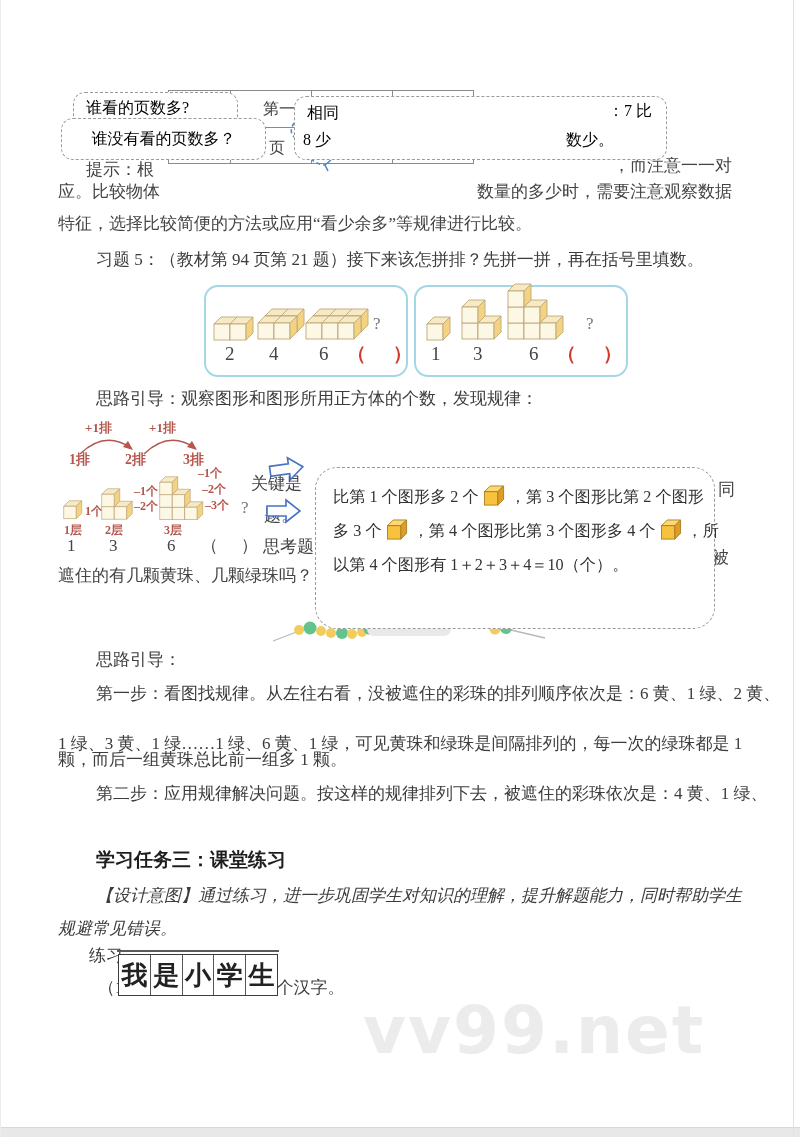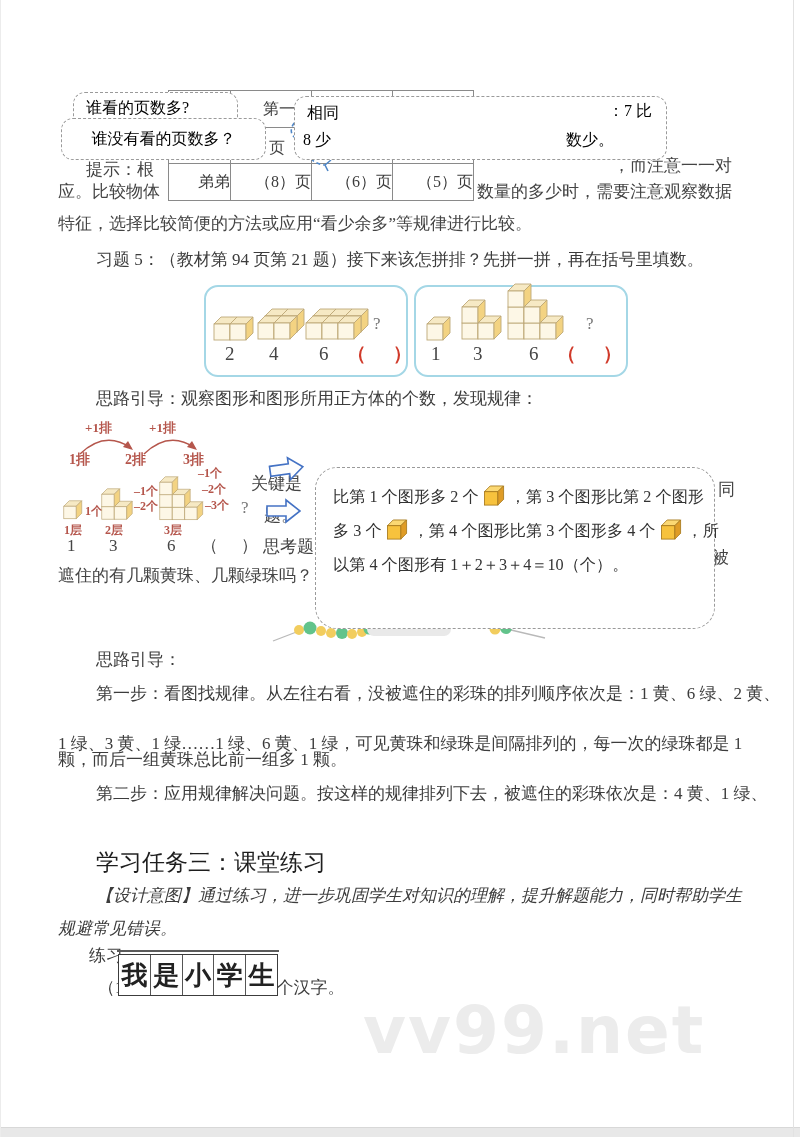--- a/index.html
+++ b/index.html
@@ -15,22 +15,22 @@
        font-size:16px;color:#3c3c3c;}
   .tbl td{border:1.5px solid #8a8a8a;text-align:right;padding:0;}
   .exbox{position:absolute;border:2px solid #a4d7e6;border-radius:14px;background:#fff;z-index:1;}
   .num{font-size:19px;color:#454545;}
   .blankred{font-size:19px;color:#d03a2a;font-weight:bold;letter-spacing:4px;}
   .qm{font-size:17px;color:#777;}
   .redlab{font-size:12px;color:#b5564c;font-weight:bold;}
   .redrow{font-size:14px;color:#b5564c;font-weight:bold;}
   .bub-line{white-space:nowrap;line-height:34px;font-size:16.2px;color:#333;}
   .cico{vertical-align:-5px;}
-  .heading{font-family:"Liberation Sans","DejaVu Sans",sans-serif;font-weight:normal;
-           font-size:23px;color:#1e1e1e;}
+  .heading{font-family:"Liberation Sans","DejaVu Sans",sans-serif;font-weight:bold;
+           font-size:19px;color:#1e1e1e;}
   .intent{font-style:italic;font-size:17px;color:#3c3c3c;}
   .hanzi-box{position:absolute;left:117px;top:954px;width:158px;height:40px;background:#fff;
              border:1.6px solid #3c3c3c;display:flex;z-index:3;}
   .hanzi-box::before{content:"";position:absolute;left:-2px;right:-2px;top:-5px;height:2px;background:#5a5a5a;}
   .hanzi-cell{flex:1;border-right:1.2px solid #555;display:flex;align-items:center;justify-content:center;
               font-size:26px;font-weight:bold;color:#222;}
   .hanzi-cell:last-child{border-right:none;}
   .watermark{position:absolute;left:362px;top:992px;font-family:"DejaVu Sans",sans-serif;
              font-weight:bold;font-size:66px;color:#ececec;letter-spacing:2px;z-index:0;}
   .bottom-strip{position:absolute;left:0;top:1127px;width:800px;height:10px;background:#e8e8e8;
@@ -100,26 +100,20 @@
       <td style="width:80px">第一天</td>
       <td style="width:80px"></td>
       <td style="width:80px"></td>
     </tr>
     <tr style="height:36px">
           <td></td>
           <td></td>
           <td></td>
           <td></td>
         </tr>
-    <tr style="height:37px">
-      <td>弟弟</td>
-      <td>（8）页</td>
-      <td>（6）页</td>
-      <td>（5）页</td>
-    </tr>
   </tbody>
     </table>
 
   <span class="t frag" style="left:268px;top:138px;font-size:16px;z-index:1">页</span>
 
   <svg style="left:262px;top:110px;z-index:3" width="85" height="62" viewBox="0 0 85 62">
     <path d="M42,4 C24,14 22,30 46,32" fill="none" stroke="#4f86c6" stroke-width="1.6" stroke-dasharray="4,3"></path>
     <path d="M46,32 l7,-5 M46,32 l4,6" fill="none" stroke="#4f86c6" stroke-width="1.6"></path>
     <path d="M60,34 C42,40 44,53 62,55" fill="none" stroke="#4f86c6" stroke-width="1.6" stroke-dasharray="4,3"></path>
     <path d="M62,55 l6,-5 M62,55 l3,6" fill="none" stroke="#4f86c6" stroke-width="1.6"></path>
@@ -274,21 +268,21 @@
         <circle cx="108" cy="29" r="5.5" fill="#62c38b"></circle>
       </g>
     <rect x="106" y="17" width="84" height="19" rx="7" fill="#e9e9e9"></rect>
     <g id="beads-right">
         <circle cx="234" cy="29" r="5.5" fill="#f2cd5e"></circle>
         <circle cx="245" cy="28" r="6" fill="#62c38b"></circle>
       </g>
   </svg>
 
   <span class="t body" style="left:95px;top:650px">思路引导：</span>
-  <span class="t body" style="left:95px;top:684px">第一步：看图找规律。从左往右看，没被遮住的彩珠的排列顺序依次是：1 黄、6 绿、2 黄、</span>
+  <span class="t body" style="left:95px;top:684px">第一步：看图找规律。从左往右看，没被遮住的彩珠的排列顺序依次是：6 黄、1 绿、2 黄、</span>
   <span class="t body" style="left:57px;top:734px">1 绿、3 黄、1 绿……1 绿、6 黄、1 绿，可见黄珠和绿珠是间隔排列的，每一次的绿珠都是 1</span>
   <span class="t body" style="left:57px;top:750px">颗，而后一组黄珠总比前一组多 1 颗。</span>
   <span class="t body" style="left:95px;top:784px">第二步：应用规律解决问题。按这样的规律排列下去，被遮住的彩珠依次是：4 黄、1 绿、</span>
 
   <span class="t heading" style="left:95px;top:849px">学习任务三：课堂练习</span>
   <span class="t intent" style="left:95px;top:886px">【设计意图】通过练习，进一步巩固学生对知识的理解，提升解题能力，同时帮助学生</span>
   <span class="t intent" style="left:57px;top:919px">规避常见错误。</span>
   <span class="t body" style="left:88px;top:946px;z-index:1">练习</span>
 
   <div class="hanzi-box">

